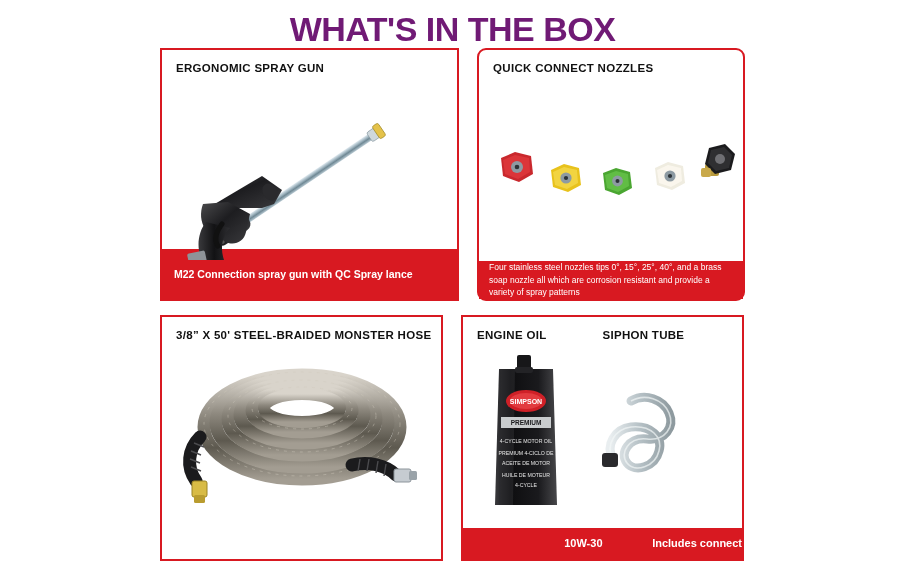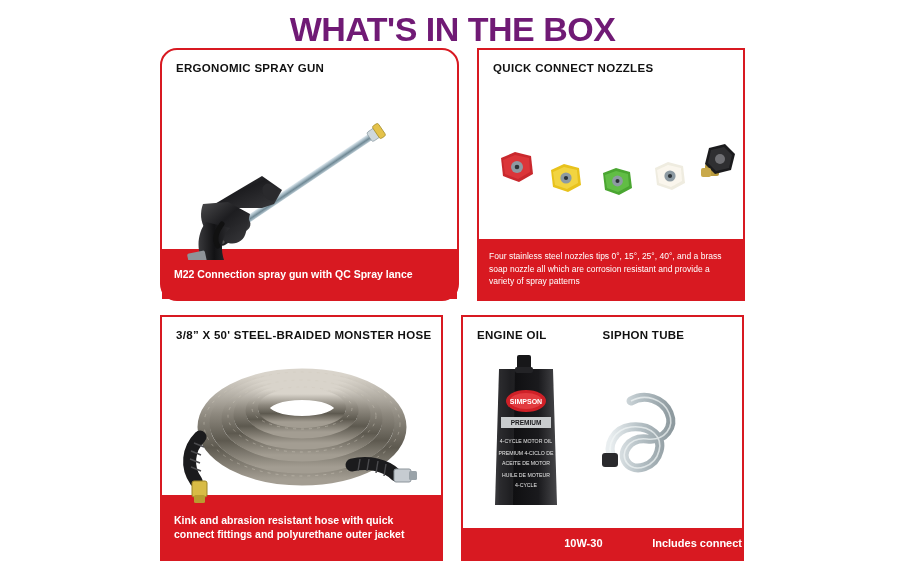--- a/index.html
+++ b/index.html
@@ -41,22 +41,22 @@
 
   .card {
     border: 2px solid #d81921;
     box-sizing: border-box;
     background: #fff;
     position: relative;
     display: flex;
     flex-direction: column;
   }
 
-  .card-a { width: 316px; height: 253px; border-radius: 17px; }
-  .card-b { width: 283px; height: 253px; }
+  .card-a { width: 316px; height: 253px; }
+  .card-b { width: 283px; height: 253px; border-radius: 9px; }
   .card-c { width: 283px; height: 246px; }
   .card-d { width: 283px; height: 246px; }
 
   .card-head {
     font-size: 11.5px;
     font-weight: bold;
     letter-spacing: 0.3px;
     padding: 12px 0 0 14px;
     color: #111;
     text-transform: uppercase;
@@ -88,21 +88,21 @@
   }
   .card-foot.center-split > span {
     flex: 1;
     text-align: right;
     font-size: 11px;
   }
   .card-foot.tiny {
     font-size: 8.5px;
     font-weight: normal;
     line-height: 1.5;
-    padding: 11px 10px;
+    padding: 0 10px;
   }
 
   
   .gun-wrap { position: absolute; inset: 0; }
   .gun-svg { position: absolute; left: 8px; top: 6px; }
 
   
   .nozzles { position: absolute; left: 0; top: 56px; width: 100%; height: 90px; }
 
   
@@ -282,21 +282,20 @@
                   <path d="M17 0 L15 12"></path>
                   <path d="M26 2 L24 14"></path>
                   <path d="M34 5 L32 17"></path>
               </g>
               <rect x="42" y="10" width="17" height="13" rx="2" fill="#c6ccd1" stroke="#8d959b" stroke-width="1"></rect>
               <rect x="57" y="12" width="8" height="9" rx="1.5" fill="#9aa3a9"></rect>
             </g>
           </svg>
         </div>
       </div>
-      <div class="card-foot">Kink and abrasion resistant hose with quick connect fittings and polyurethane outer jacket</div>
     </div>
 
     <div class="card card-d">
       <div class="card-head dual">
         <span>ENGINE OIL</span>
         <span>SIPHON TUBE</span>
       </div>
       <div class="card-body">
         <div class="oil-wrap">
           <svg width="283" height="175" viewBox="0 0 283 175">

